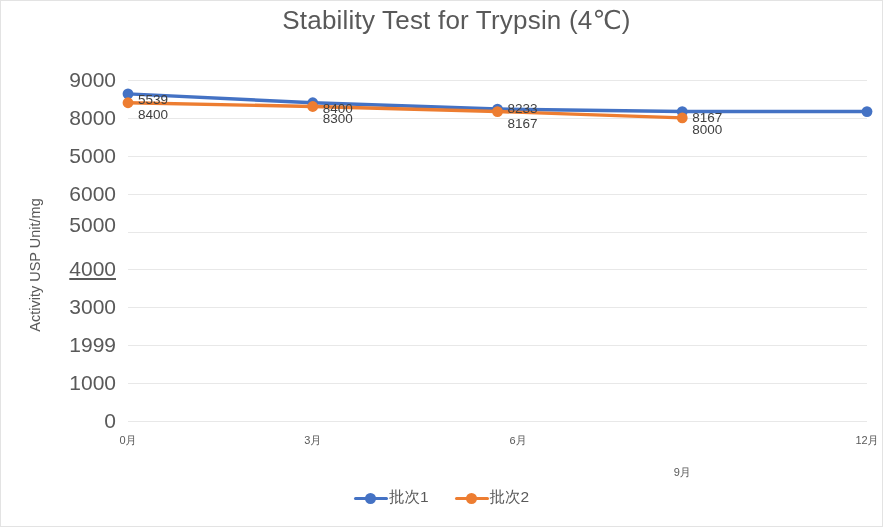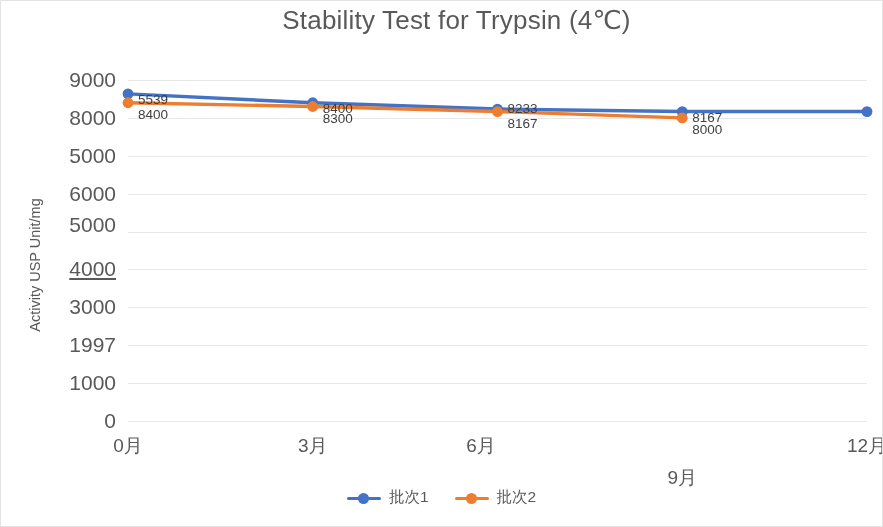--- a/index.html
+++ b/index.html
@@ -71,21 +71,21 @@
   }
 
   #x-labels{
     position:absolute;
     left:127px; top:432px; width:739px; height:26px;
   }
   #x-labels .xtick{
     position:absolute;
     top:0;
     transform:translateX(-50%);
-    font-size:19px;
+    font-size:11px;
     color:#595959;
     white-space:nowrap;
   }
 
   
   #series-svg{
     position:absolute;
     left:0;top:0;width:739px;height:341px;
     overflow:visible;
   }
@@ -101,21 +101,21 @@
 
   
   #legend{
     position:absolute;
     left:0;right:0;bottom:18px;
     display:flex;
     justify-content:center;
     align-items:center;
     gap:26px;
   }
-  .legend-item{display:flex;align-items:center;gap:8px;}
+  .legend-item{display:flex;align-items:center;gap:1px;}
   .legend-swatch{position:relative;width:34px;height:12px;display:block;}
   .legend-swatch i{
     position:absolute;left:0;top:5px;width:34px;height:3px;border-radius:2px;display:block;
   }
   .legend-swatch b{
     position:absolute;left:11px;top:1.5px;width:11px;height:11px;border-radius:50%;display:block;
   }
   .legend-text{font-size:15.5px;color:#595959;}
 </style>
 </head>
@@ -130,21 +130,21 @@
   </div>
 
   <div id="y-labels">
       <div class="ytick" style="top: 0px;">9000</div>
       <div class="ytick" style="top: 37.8889px;">8000</div>
       <div class="ytick" style="top: 75.7778px;">5000</div>
       <div class="ytick" style="top: 113.667px;">6000</div>
       <div class="ytick" style="top: 145px;">5000</div>
       <div class="ytick" style="top: 189.444px; text-decoration: underline;">4000</div>
       <div class="ytick" style="top: 227.333px;">3000</div>
-      <div class="ytick" style="top: 265.222px;">1997</div>
+      <div class="ytick" style="top: 265.222px;">1999</div>
       <div class="ytick" style="top: 303.111px;">1000</div>
       <div class="ytick" style="top: 341px;">0</div>
     </div>
 
   <div id="plot-area">
     <div id="gridlines">
         <div class="gridline" style="top: 0px;"></div>
         <div class="gridline" style="top: 37.8889px;"></div>
         <div class="gridline" style="top: 75.7778px;"></div>
         <div class="gridline" style="top: 113.667px;"></div>
@@ -176,21 +176,21 @@
         <div class="point-label" style="left: 10px; top: 33.7333px;">8400</div>
         <div class="point-label" style="left: 194.75px; top: 37.5222px;">8300</div>
         <div class="point-label" style="left: 379.5px; top: 42.5614px;">8167</div>
         <div class="point-label" style="left: 564.25px; top: 48.8889px;">8000</div>
       </div>
   </div>
 
   <div id="x-labels">
       <div class="xtick" style="left: 0px;">0月</div>
       <div class="xtick" style="left: 184.75px;">3月</div>
-      <div class="xtick" style="left: 353px;">6月</div>
+      <div class="xtick" style="left: 390px; font-family: Liberation Mono, monospace;">6月</div>
       <div class="xtick" style="left: 554.25px; margin-top: 32px;">9月</div>
       <div class="xtick" style="left: 739px;">12月</div>
     </div>
 
   <div id="legend">
       <div class="legend-item">
         <span class="legend-swatch">
           <i style="background: rgb(68, 114, 196);"></i>
           <b style="background: rgb(68, 114, 196);"></b>
         </span>

